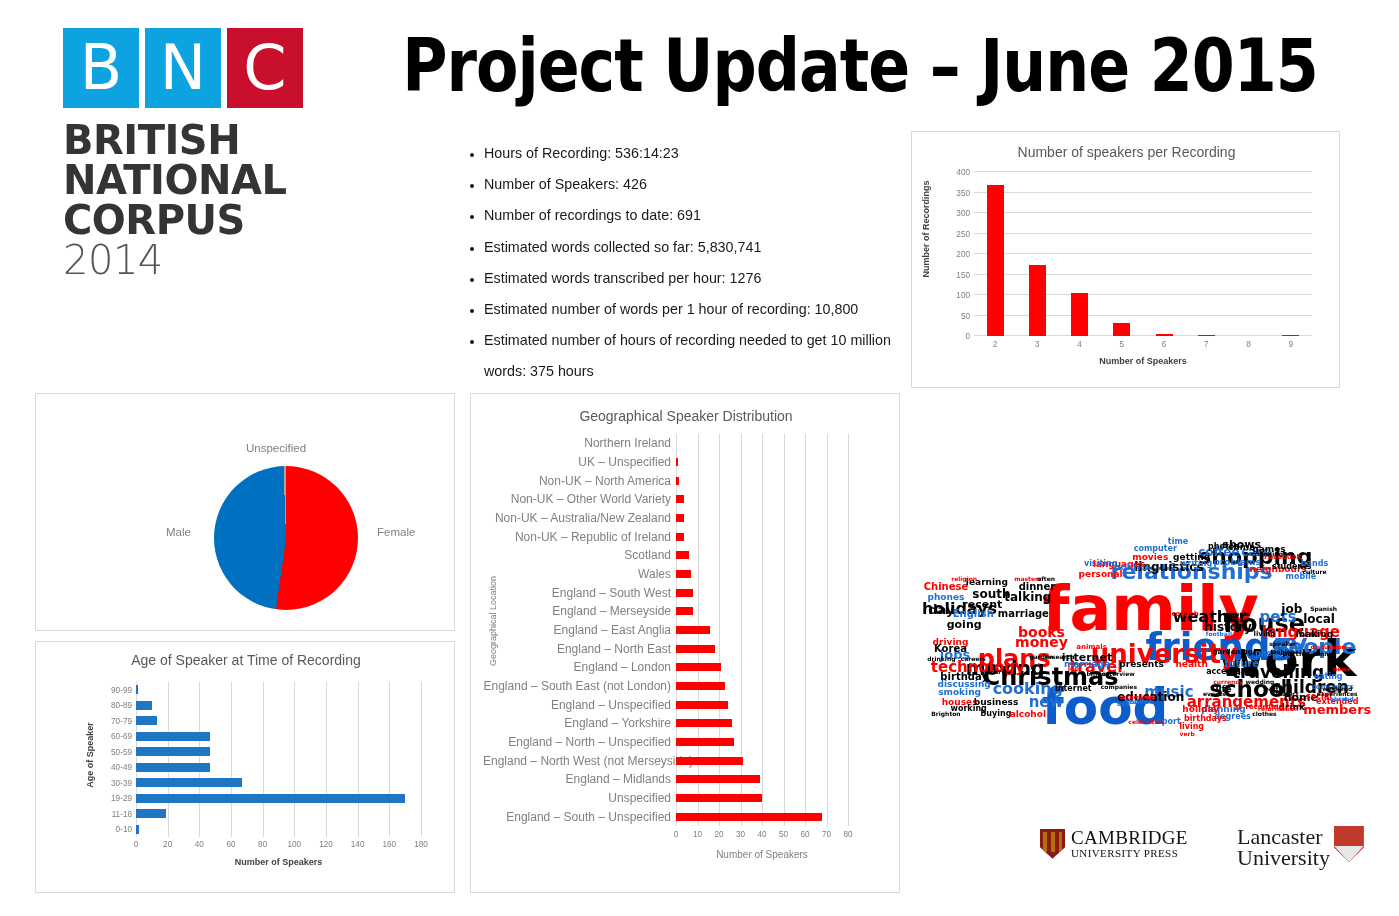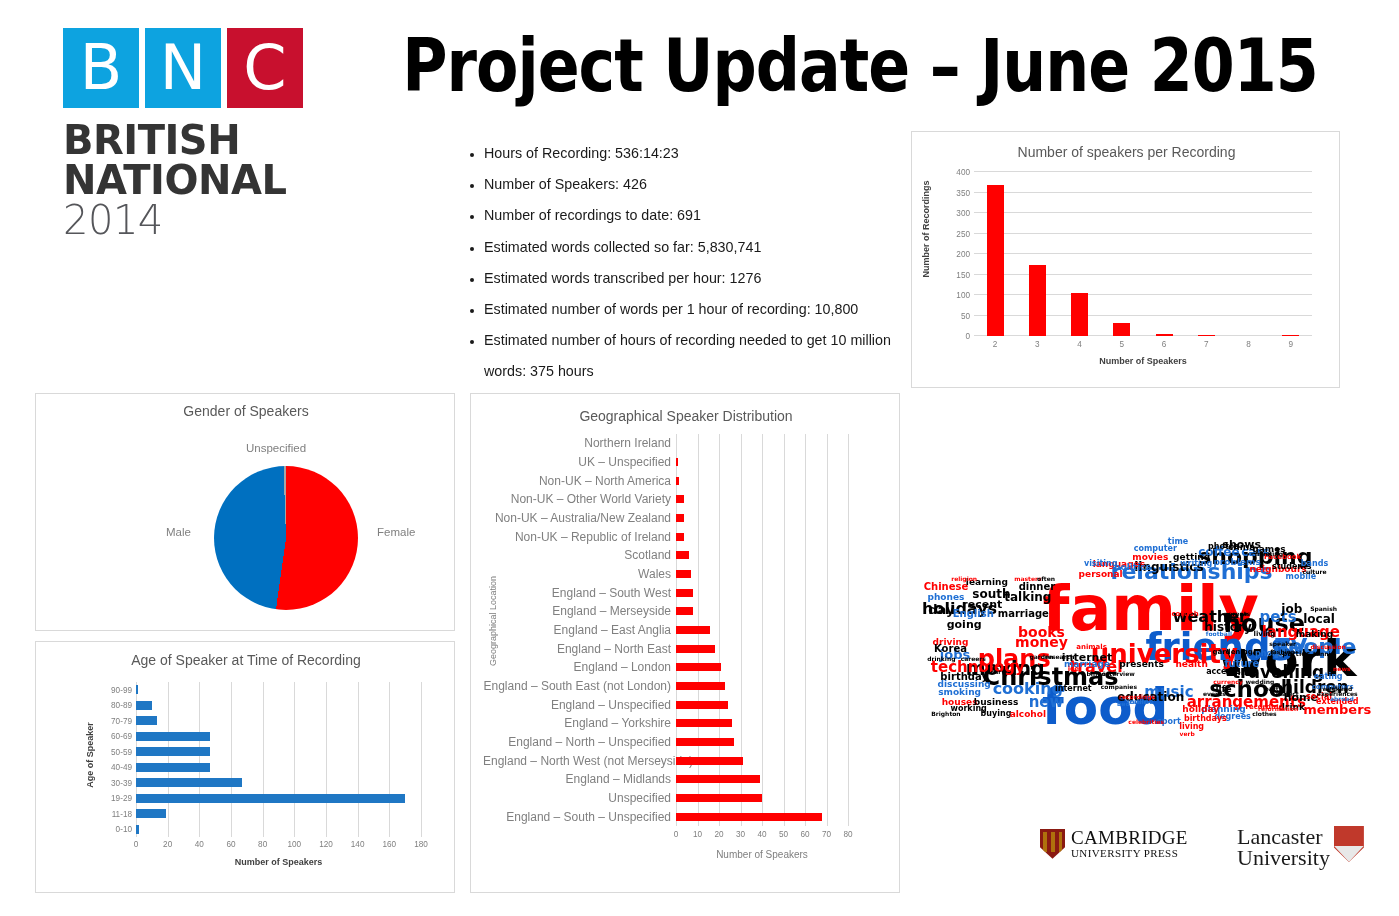--- a/index.html
+++ b/index.html
@@ -121,20 +121,21 @@
 
 <div id="bnc-logo">
   <div class="bnc-tiles">
     <div class="bnc-tile bnc-blue">B</div>
     <div class="bnc-tile bnc-blue">N</div>
     <div class="bnc-tile bnc-red">C</div>
   </div>
   <div class="bnc-words">
     <div>BRITISH</div>
     <div>NATIONAL</div>
+    <div>CORPUS</div>
     <div class="bnc-year">2014</div>
   </div>
 </div>
 
 <div id="deck-title">Project Update – June 2015</div>
 
 <div id="stats-list">
   <ul>
       <li>Hours of Recording: 536:14:23</li>
       <li>Number of Speakers: 426</li>
@@ -186,21 +187,20 @@
       <span style="left: 190.125px;">6</span>
       <span style="left: 232.375px;">7</span>
       <span style="left: 274.625px;">8</span>
       <span style="left: 316.875px;">9</span>
     </div>
   <div class="axis-title" id="spr-ytitle">Number of Recordings</div>
   <div class="axis-title" id="spr-xtitle">Number of Speakers</div>
 </div>
 
 <div class="panel" id="pie-panel">
-  <div class="chart-title" id="pie-title">Gender of Speakers</div>
   <div id="pie-wrap">
     <div id="pie-circle"></div>
   </div>
   <div class="pie-lab" style="left:210px;top:48px;">Unspecified</div>
   <div class="pie-lab" style="left:130px;top:132px;">Male</div>
   <div class="pie-lab" style="left:341px;top:132px;">Female</div>
 </div>
 
 <div class="panel" id="age-panel">
   <div class="chart-title" id="age-title">Age of Speaker at Time of Recording</div>

